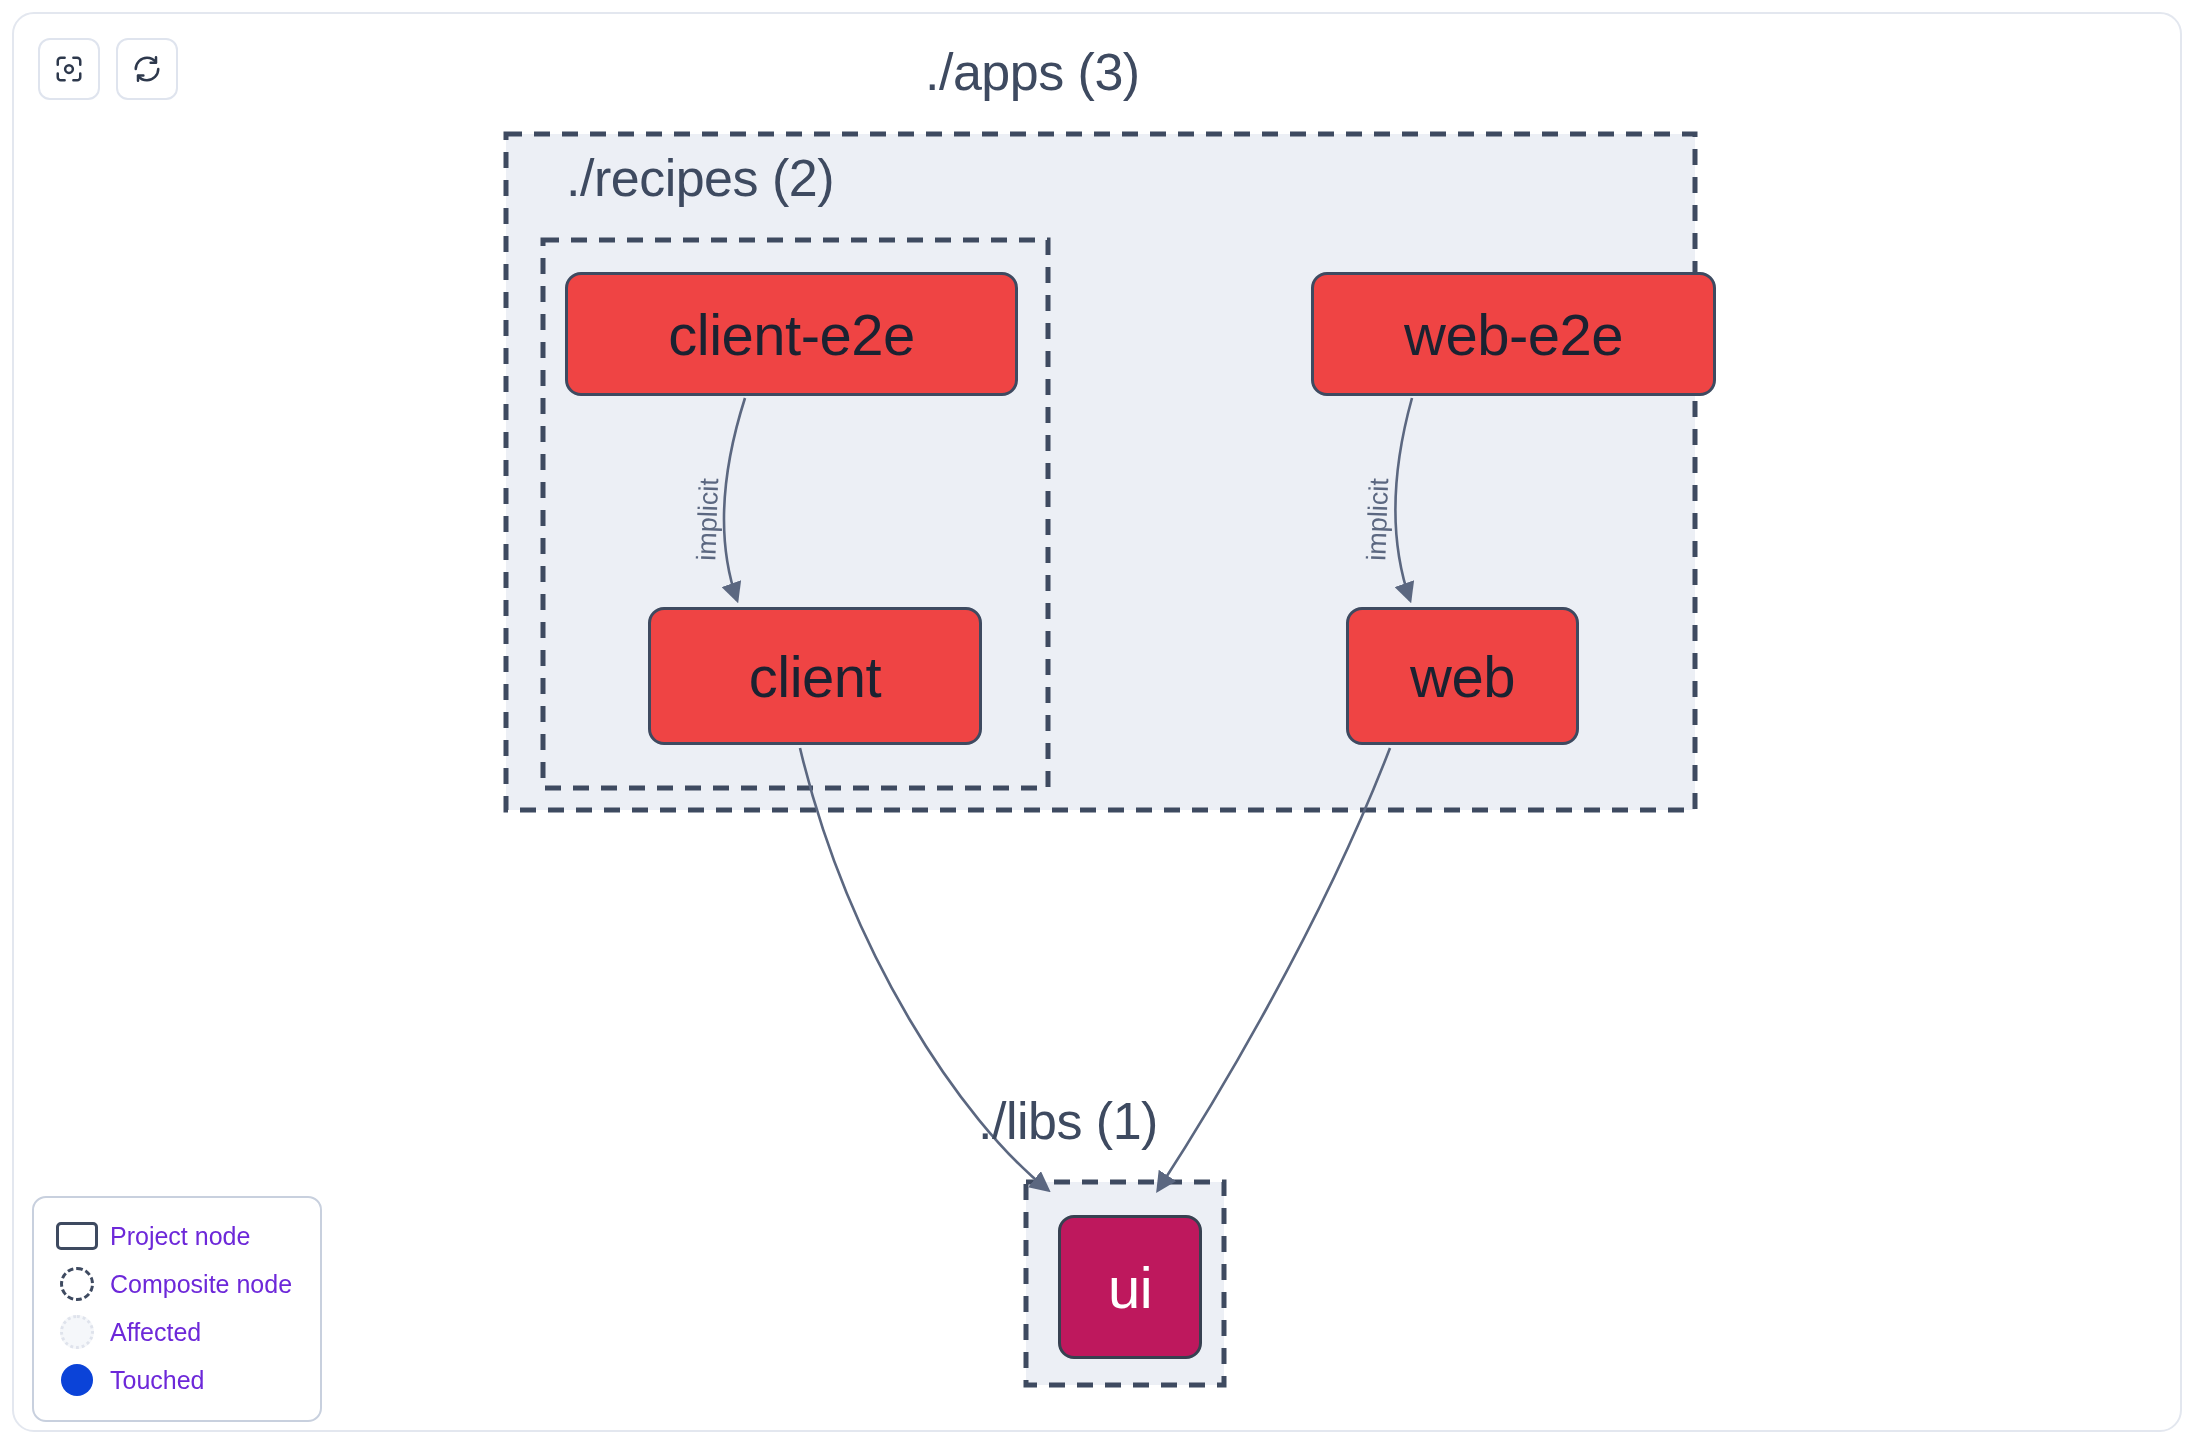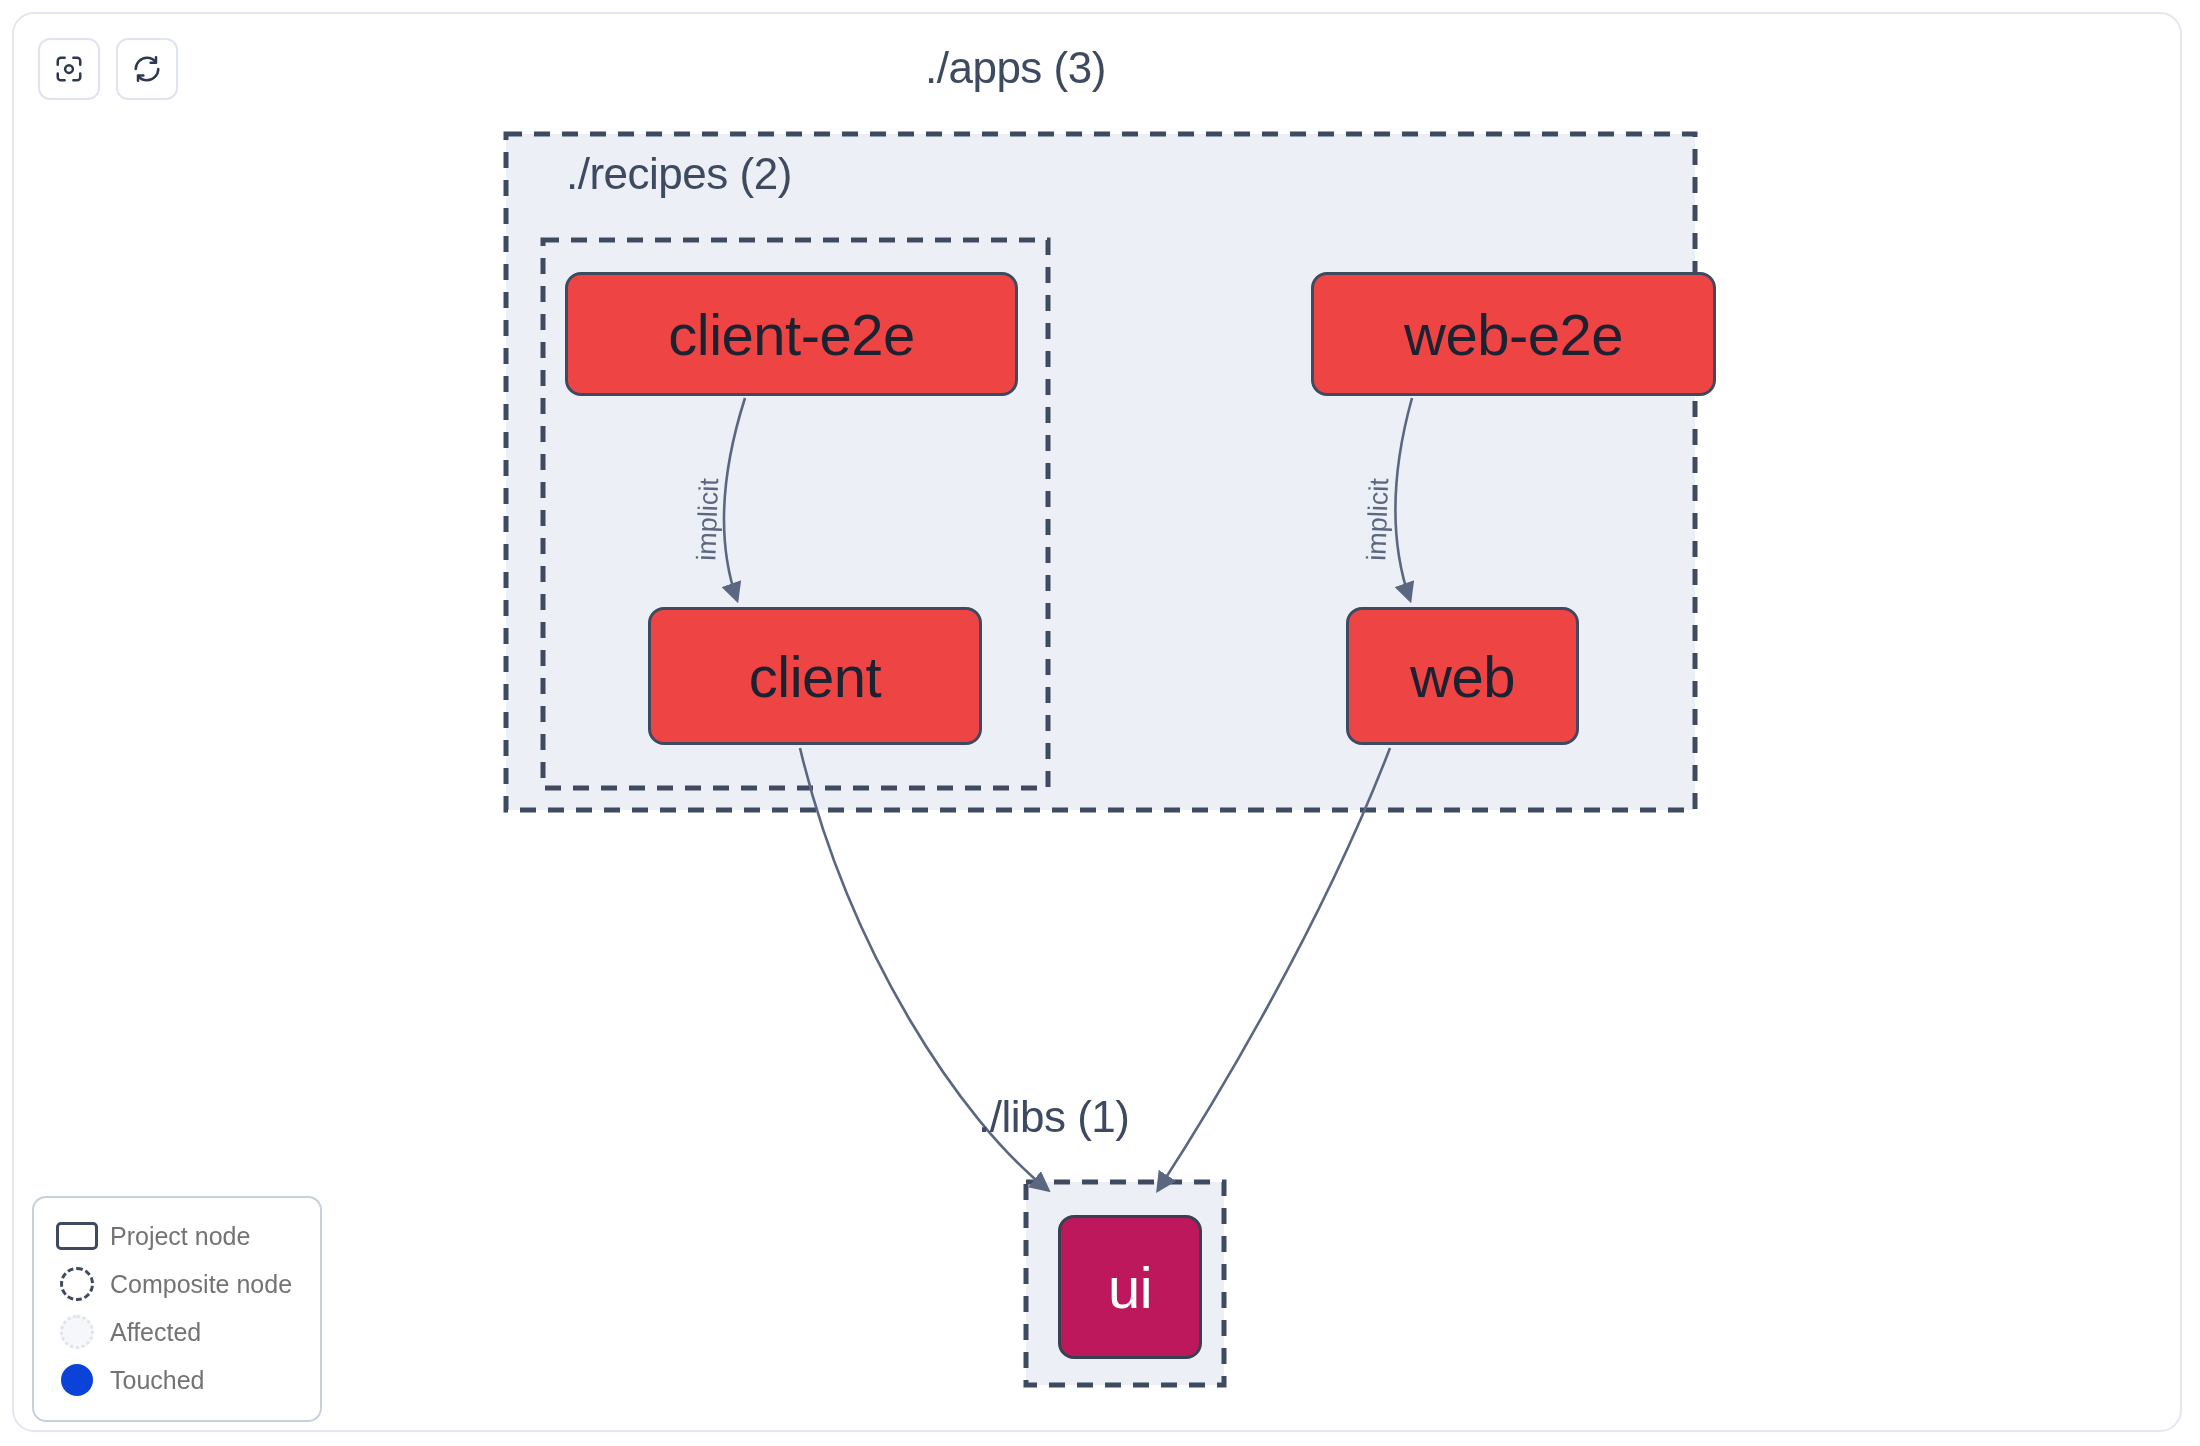--- a/index.html
+++ b/index.html
@@ -56,21 +56,21 @@
     position: absolute;
     left: 0;
     top: 0;
     width: 2200px;
     height: 1446px;
   }
 
   
   .group-label {
     position: absolute;
-    font-size: 44px;
+    font-size: 52px;
     color: #3e4a60;
     letter-spacing: -0.5px;
     white-space: nowrap;
     line-height: 1;
     font-family: "Liberation Sans", sans-serif;
   }
 
   
   .node {
     position: absolute;
@@ -144,21 +144,21 @@
     box-sizing: border-box;
   }
   .sw-touched {
     width: 32px;
     height: 32px;
     border-radius: 50%;
     background: #0b43d8;
   }
   .legend-text {
     font-size: 25px;
-    color: #737373;
+    color: #6d28d9;
     margin-left: 6px;
     white-space: nowrap;
     font-family: "Liberation Sans", sans-serif;
   }
 
   .edge-label {
     position: absolute;
     font-size: 27px;
     color: #5b6780;
     white-space: nowrap;

